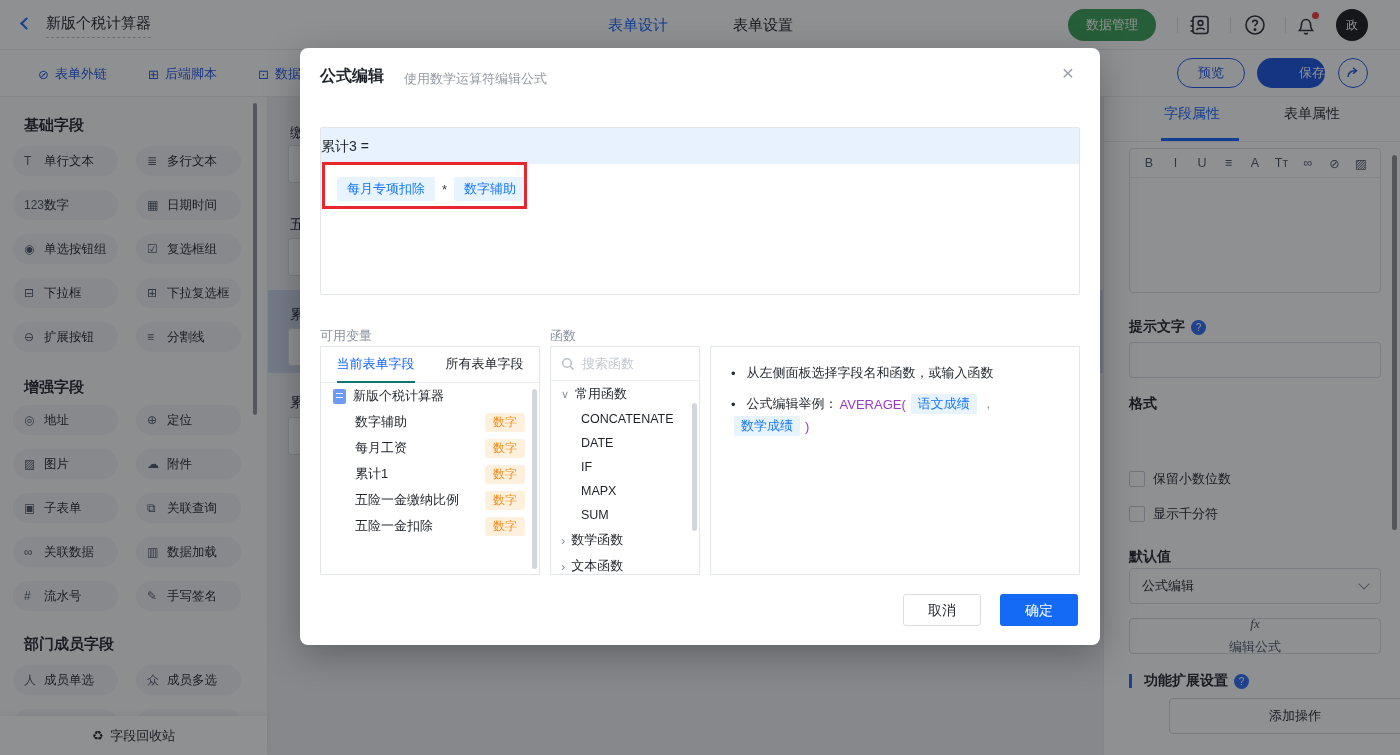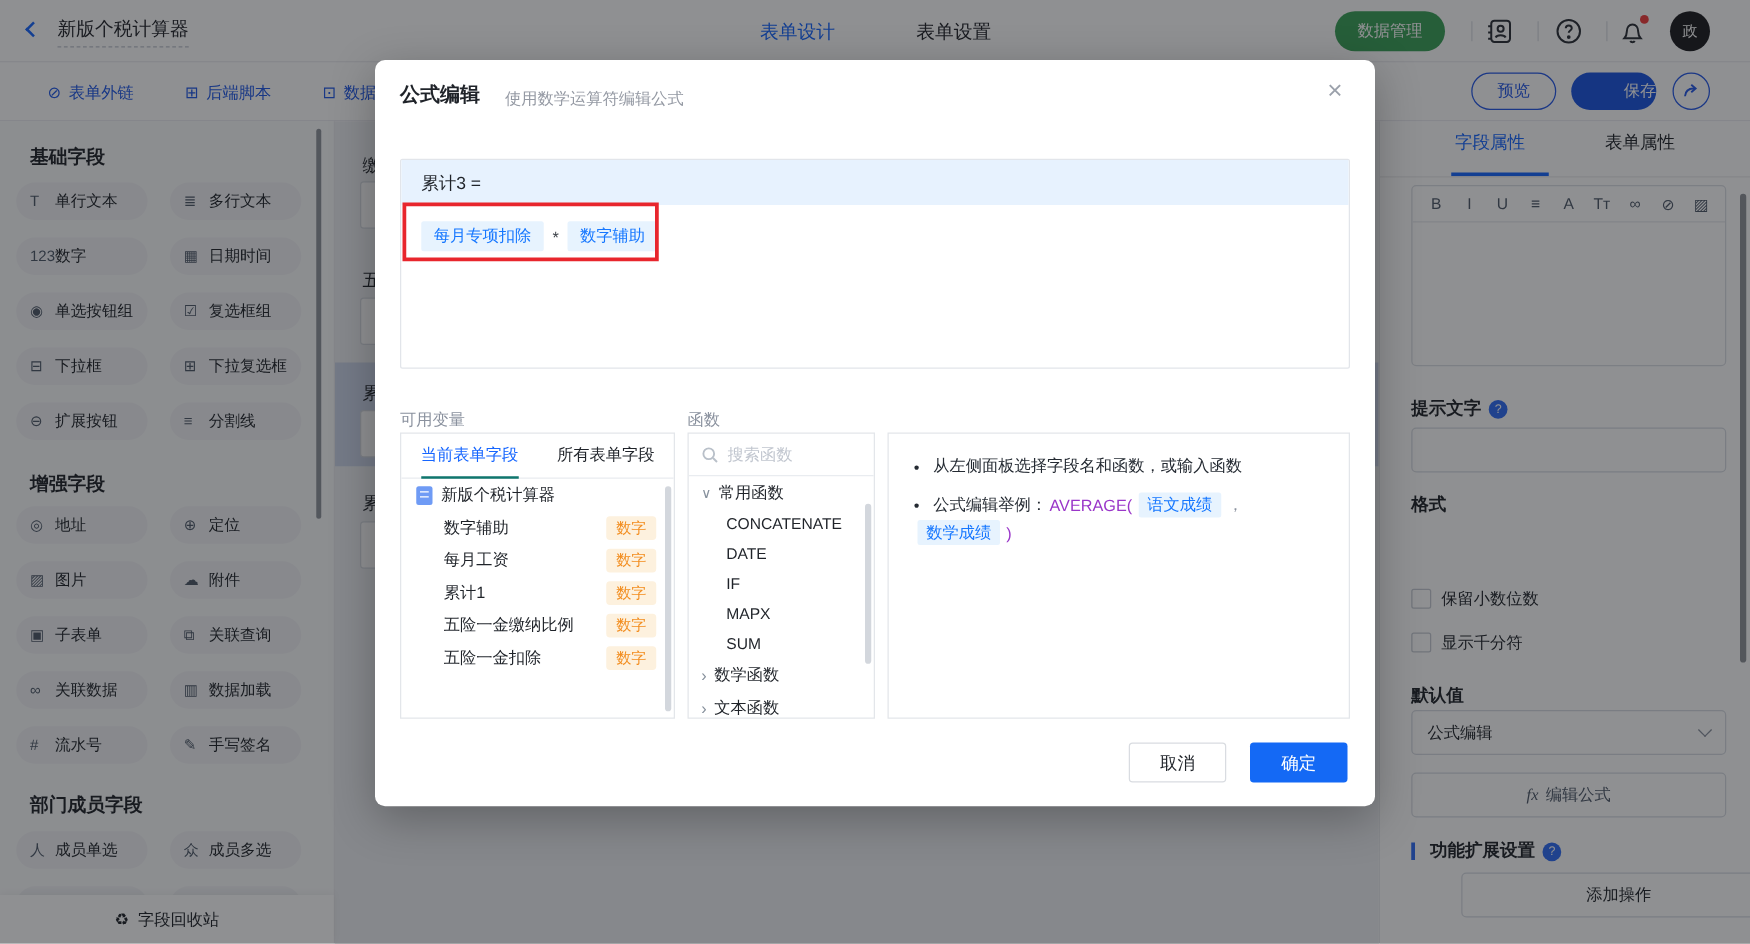--- a/index.html
+++ b/index.html
@@ -50,32 +50,32 @@
   .rt-box { position:absolute; left:25px; top:51px; width:252px; height:145px; border:1px solid #dcdfe5; border-radius:4px; }
   .rt-bar { height:29px; border-bottom:1px solid #e8eaee; display:flex; align-items:center; padding:0 10px; justify-content:space-between; }
   .rt-ic { font-size:12.5px; color:#4e5969; width:18px; text-align:center; }
   .rp-label { position:absolute; left:25px; font-size:14px; font-weight:bold; color:#1f2329; display:flex; align-items:center; gap:6px; }
   .qbadge { width:15px; height:15px; border-radius:50%; background:#2e6cf6; color:#fff; font-size:10px; font-weight:normal; display:inline-flex; align-items:center; justify-content:center; }
   .rp-input { position:absolute; left:25px; width:252px; height:36px; border:1px solid #d8dce3; border-radius:4px; background:#fff; }
   .rp-select { position:absolute; left:25px; width:252px; height:36px; border:1px solid #d8dce3; border-radius:4px; background:#fff; font-size:13px; color:#1f2329; display:flex; align-items:center; padding:0 12px; justify-content:space-between; }
   .chev-d { width:8px; height:8px; border-right:1.5px solid #8a919e; border-bottom:1.5px solid #8a919e; transform:rotate(45deg); margin-top:-4px; }
   .rp-check { position:absolute; left:25px; display:flex; align-items:center; gap:8px; font-size:13px; color:#1f2329; }
   .cb-box { width:16px; height:16px; border:1px solid #c6cbd3; border-radius:2px; background:#fff; }
-  .rp-btn { position:absolute; left:25px; width:252px; height:36px; border:1px solid #d8dce3; border-radius:4px; background:#fff; font-size:13px; color:#4e5969; display:flex; align-items:center; justify-content:center; gap:6px; }
+  .rp-btn { position:absolute; left:25px; width:252px; height:36px; border:1px solid #d8dce3; border-radius:4px; background:#fff; font-size:13px; color:#4e5969; display:flex; align-items:center; justify-content:center; gap:6px;flex-direction:column; }
   .ext-bar { width:3px; height:14px; background:#2e6cf6; margin-right:6px; }
   .page-scroll { position:absolute; left:288px; top:58px; width:5px; height:375px; background:#8e9298; border-radius:3px; }
 
   
   .overlay { position:absolute; inset:0; background:rgba(18,20,24,0.47); z-index:10; }
   .modal { position:absolute; left:300px; top:48px; width:800px; height:597px; background:#fff; border-radius:8px; box-shadow:0 10px 36px rgba(0,0,0,0.28); z-index:20; }
   .md-title { position:absolute; left:20px; top:18px; font-size:16px; font-weight:bold; color:#1f2329; }
   .md-sub { position:absolute; left:104px; top:22px; font-size:13px; color:#9499a3; }
   .md-close { position:absolute; left:756px; top:13px; font-size:21px; color:#9ba1ab; width:24px; text-align:center; }
   .formula-box { position:absolute; left:20px; top:79px; width:760px; height:168px; border:1px solid #e2e5ea; border-radius:2px; overflow:hidden; }
-  .formula-head { height:36px; background:#e7f2fe; font-size:14px; color:#1f2329; line-height:36px; padding-left:16px; }
+  .formula-head { height:36px; background:#e7f2fe; font-size:14px; color:#1f2329; line-height:36px; }
   .formula-body { padding:13px 16px; font-size:13px; color:#333; display:flex; align-items:center; }
   .chip { background:#e7f3fe; color:#1677ff; font-size:13px; padding:3px 10px; border-radius:2px;font-family:Liberation Mono, monospace; }
   .op { margin:0 7px; color:#3a3f46; }
   .red-annot { position:absolute; left:22px; top:114px; width:205px; height:47px; border:3px solid #e8262d; pointer-events:none; z-index:5; }
   .md-seclabel { position:absolute; top:279px; font-size:13px; color:#8a919e; }
   .panel { position:absolute; top:298px; height:229px; border:1px solid #e3e6ea; background:#fff; overflow:hidden; }
   .vp-tabs { height:36px; border-bottom:1px solid #e9ecf0; display:flex; font-size:13px; }
   .vp-tab { flex:1; text-align:center; color:#1f2329; }
   .vp-tab span { display:inline-block; line-height:34px; }
   .vp-tab.active { color:#1666ff; }

